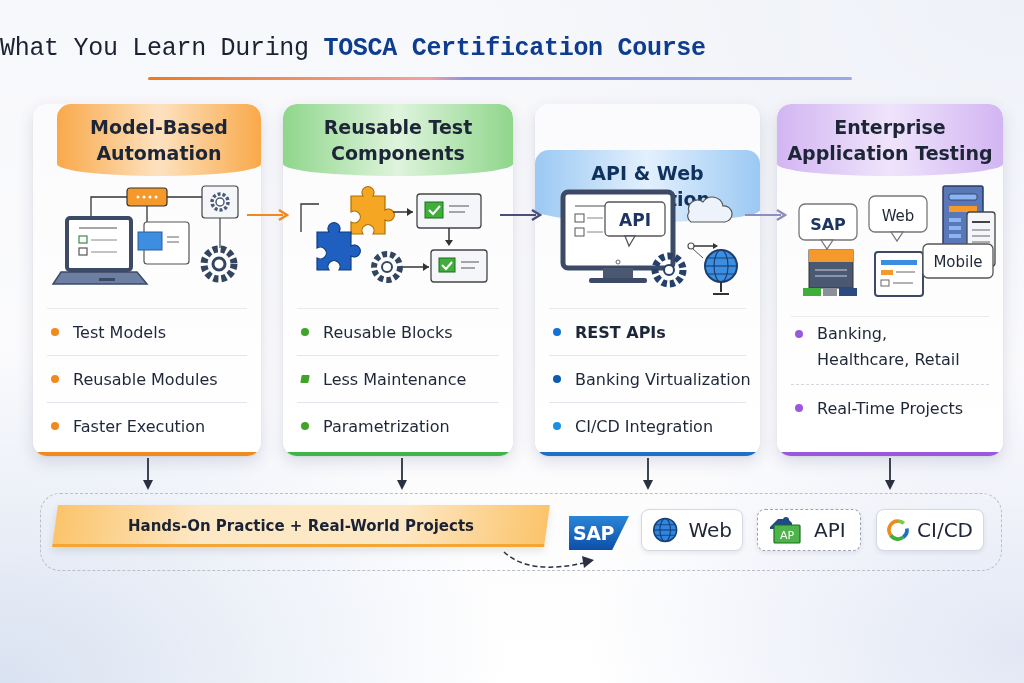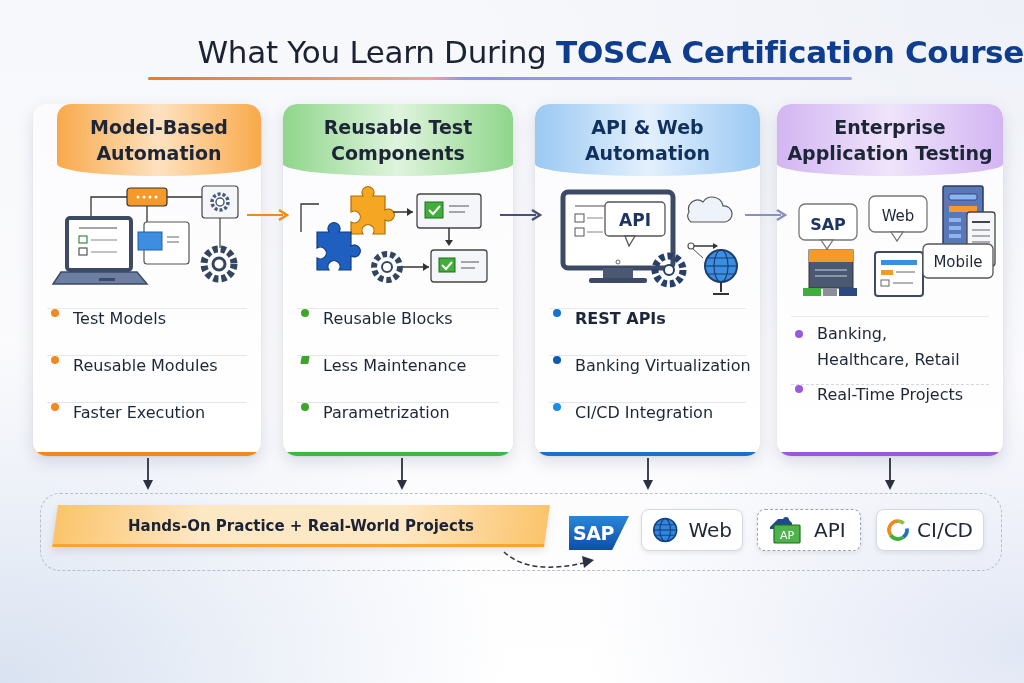--- a/index.html
+++ b/index.html
@@ -8,22 +8,23 @@
     font-family: "DejaVu Sans", "Liberation Sans", sans-serif;
     background: radial-gradient(ellipse at 0% 100%, #d9e2f1 0%, rgba(255,255,255,0) 35%),
                 radial-gradient(ellipse at 100% 95%, #e2e7f5 0%, rgba(255,255,255,0) 30%),
                 radial-gradient(ellipse at 100% 0%, #eef1f8 0%, rgba(255,255,255,0) 40%),
                 linear-gradient(180deg, #f7f8fb 0%, #fbfbfd 60%, #ffffff 100%);
     position: relative;
     color: #1d2636;
   }
   .title {
     position: absolute; left: 0; right: 0; top: 34px;
-    text-align: right; font-size: 31px; letter-spacing: -0.3px;
+    text-align: left; font-size: 25px; letter-spacing: -0.3px;
     color: #1b2233;
+    font-family: Liberation Mono, monospace;
   }
   .title .hl { color: #0e3d8f; font-weight: bold; }
   .title-line {
     position: absolute; left: 148px; top: 77px; width: 704px; height: 3px; border-radius: 2px;
     background: linear-gradient(90deg, #ef7a1e 0%, #f2a0a0 40%, #8f93e0 45%, #9aa8e8 100%);
   }
 
   .card {
     position: absolute; top: 104px; height: 352px;
     background: linear-gradient(180deg, #fbfbfd 0%, #ffffff 100%);
@@ -33,35 +34,35 @@
   }
   .card .head {
     height: 72px; display: flex; align-items: center; justify-content: center;
     text-align: center; font-weight: bold; font-size: 19px; line-height: 26px;
     border-radius: 14px 14px 0 0;
     border-bottom-left-radius: 50% 12px; border-bottom-right-radius: 50% 12px;
   }
   .card .illus { position: absolute; top: 78px; left: 6px; right: 6px; height: 118px; }
   .card .items { position: absolute; top: 204px; left: 14px; right: 14px; }
   .card .item {
-    display: flex; align-items: flex-start; height: 47px; font-size: 16px; color: #1e2738;
+    display: flex; align-items: center; height: 47px; font-size: 16px; color: #1e2738;
     border-top: 1px solid #e3e6ee;
   }
   .card .item:first-child { border-top: 1px solid #e8eaf0; }
   .dot { width: 8px; height: 8px; border-radius: 50%; margin: 0 14px 0 4px; flex: none; }
   .card .bottom-edge { position: absolute; left: 0; right: 0; bottom: 0; height: 4px; }
 
   .c1 { left: 33px; width: 228px; padding-left: 24px; }
   .c1 .head { background: linear-gradient(90deg, #f9a94a 0%, #fde2c0 50%, #f9a94a 100%); }
   .c1 .bottom-edge { background: #f08a1e; }
   .c2 { left: 283px; width: 230px; }
   .c2 .head { background: linear-gradient(90deg, #8fd68b 0%, #dff4dd 50%, #8fd68b 100%); }
   .c2 .bottom-edge { background: #3fb54a; }
   .c3 { left: 535px; width: 225px; }
-  .c3 .head { background: linear-gradient(90deg, #9bc9f3 0%, #e3f0fd 50%, #9bc9f3 100%); color:#10315e; }
+  .c3 .head { background: linear-gradient(90deg, #9bc9f3 0%, #e3f0fd 50%, #9bc9f3 100%); color:#10315e;margin-top:46px; }
   .c3 .bottom-edge { background: #1f6fc9; }
   .c4 { left: 777px; width: 226px; }
   .c4 .head { background: linear-gradient(90deg, #d2b5f2 0%, #efe4fb 50%, #d2b5f2 100%); }
   .c4 .bottom-edge { background: #9a59dc; }
   .c4 .item.two { height: 68px; align-items: flex-start; padding-top: 4px; line-height: 26px; }
   .c4 .item.two .dot { margin-top: 9px; }
 
   .flow-arrow { position: absolute; top: 208px; height: 14px; }
   .down-arrow { position: absolute; top: 458px; width: 14px; height: 34px; }
 

